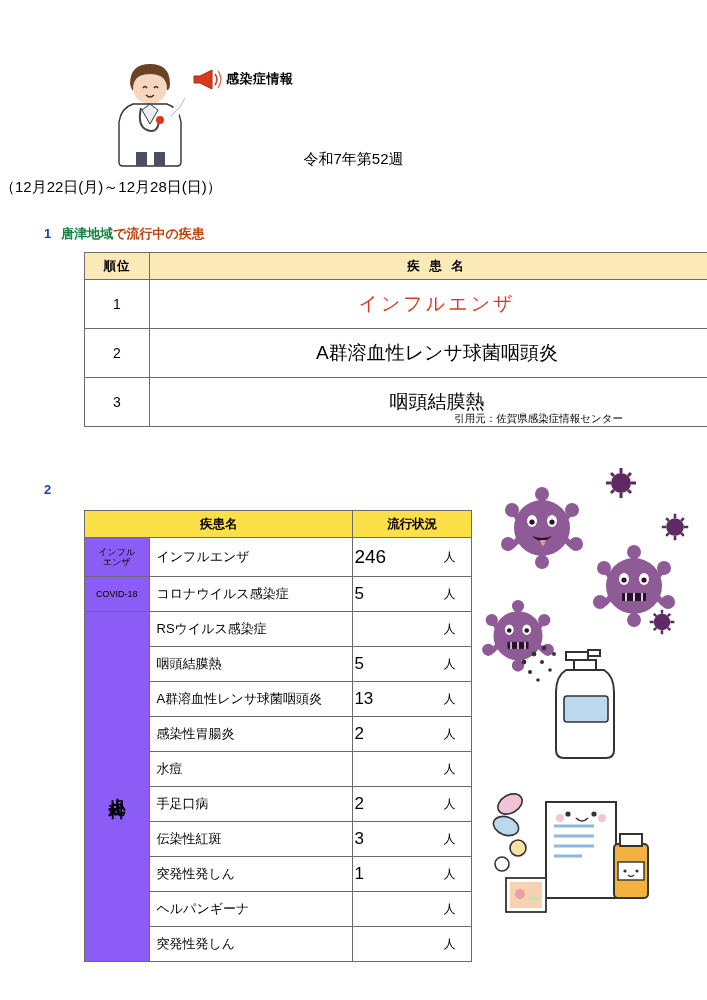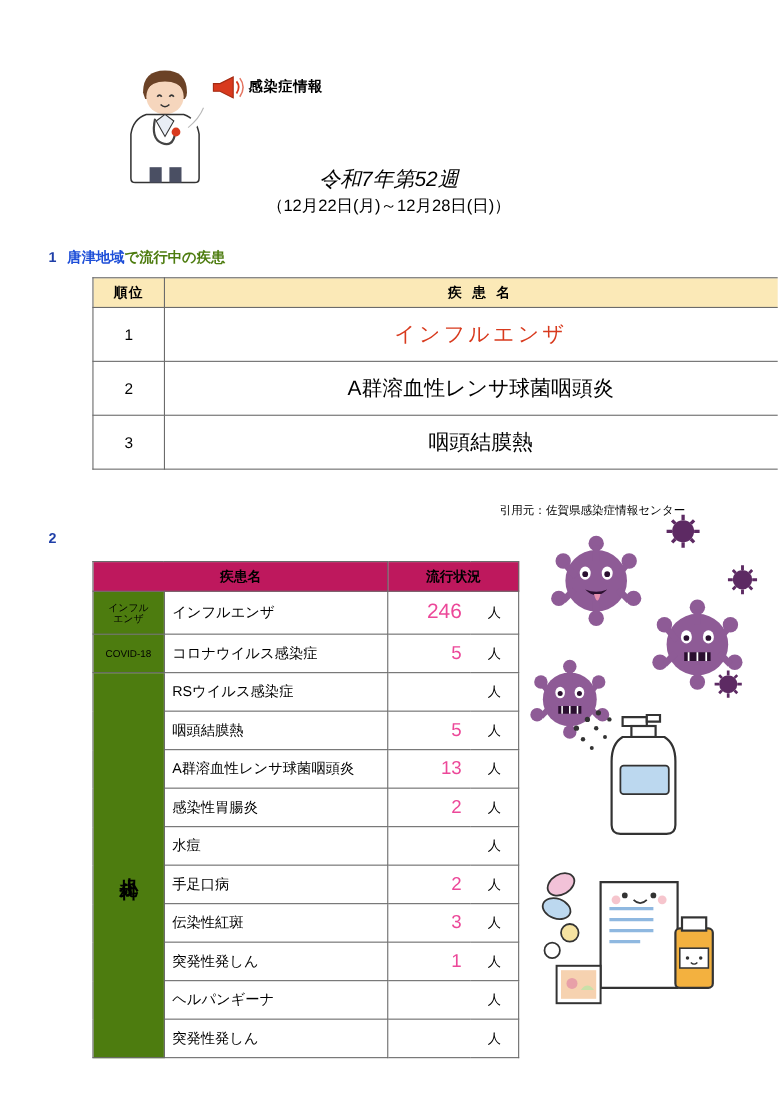--- a/index.html
+++ b/index.html
@@ -41,28 +41,26 @@
     text-align: center;
     font-size: 25px;
     font-weight: bold;
     letter-spacing: 2px;
   }
   .week-line {
     position: absolute;
     left: 0; right: 0;
     top: 150px;
     text-align: center;
-    font-size: 19px;
-    font-style: italic;
+    font-size: 15px;
   }
   .date-line {
     position: absolute;
     left: 0; right: 0;
     top: 178px;
-    text-align: center;
     font-size: 15px;
   }
 
   
   .doctor {
     position: absolute;
     left: 108px;
     top: 58px;
     width: 86px;
     height: 110px;
@@ -71,22 +69,22 @@
   
   .sec-head {
     display: flex;
     align-items: baseline;
     gap: 10px;
     font-size: 13px;
     font-weight: bold;
   }
   .sec-num { color: #1f3fa8; margin-left: 44px; }
   .sec-title { color: #0b9a3a; }
-  .sec-title .red { color: #1d4ed8; }
-  .sec-title .blk { color: #4d7c0f; }
+  .sec-title .red { color: #15803d; }
+  .sec-title .blk { color: #c2410c; }
 
   #sec1-head { position: absolute; top: 225px; left: 0; }
   #sec2-head { position: absolute; top: 482px; left: 0; }
 
   
   .table1 {
     position: absolute;
     left: 84px;
     top: 252px;
     width: 641px;
@@ -110,52 +108,52 @@
   }
   .table1 tbody td.rank { font-size: 14px; width: 62px; }
   .table1 tbody td.name { font-size: 19px; }
   .table1 tbody tr:first-child td.name {
     color: #d83a1e;
     letter-spacing: 3px;
   }
 
   .cite {
     position: absolute;
-    top: 457px;
+    top: 412px;
     right: 84px;
     font-size: 10.5px;
     color: #000;
   }
 
   
   .table2 {
     position: absolute;
     left: 84px;
     top: 510px;
     width: 388px;
     border-collapse: collapse;
     table-layout: fixed;
   }
   .table2 th, .table2 td {
     border: 1px solid #6b6b6b;
   }
   .table2 thead th {
-    background: #be185d;
+    background: #fde047;
     font-size: 12.5px;
     font-weight: bold;
     height: 24px;
     text-align: center;
   }
   .col-cat { width: 62px; }
   .col-name { width: 196px; }
   .col-num  { width: 72px; }
   .col-unit { width: 42px; }
 
   .table2 td.cat {
-    background: #4d7c0f;
+    background: #8b5cf6;
     text-align: center;
     font-size: 9px;
     line-height: 1.15;
     padding: 0;
   }
   .table2 td.cat.big {
     font-size: 17px;
     font-weight: bold;
     letter-spacing: 2px;
     writing-mode: vertical-rl;
@@ -165,23 +163,22 @@
   .table2 td.cat.big span {
     display: block;
     margin: 0 auto;
   }
   .table2 td.dname {
     font-size: 13px;
     padding-left: 7px;
     height: 32px;
   }
   .table2 td.num {
-    text-align: right;
     padding-right: 8px;
-    color: #ec4899;
+    color: #000000;
     font-size: 17px;
   }
   .table2 td.num.big {
     font-size: 19px;
   }
   .table2 td.unit {
     text-align: center;
     font-size: 12px;
     border-left: none;
   }

